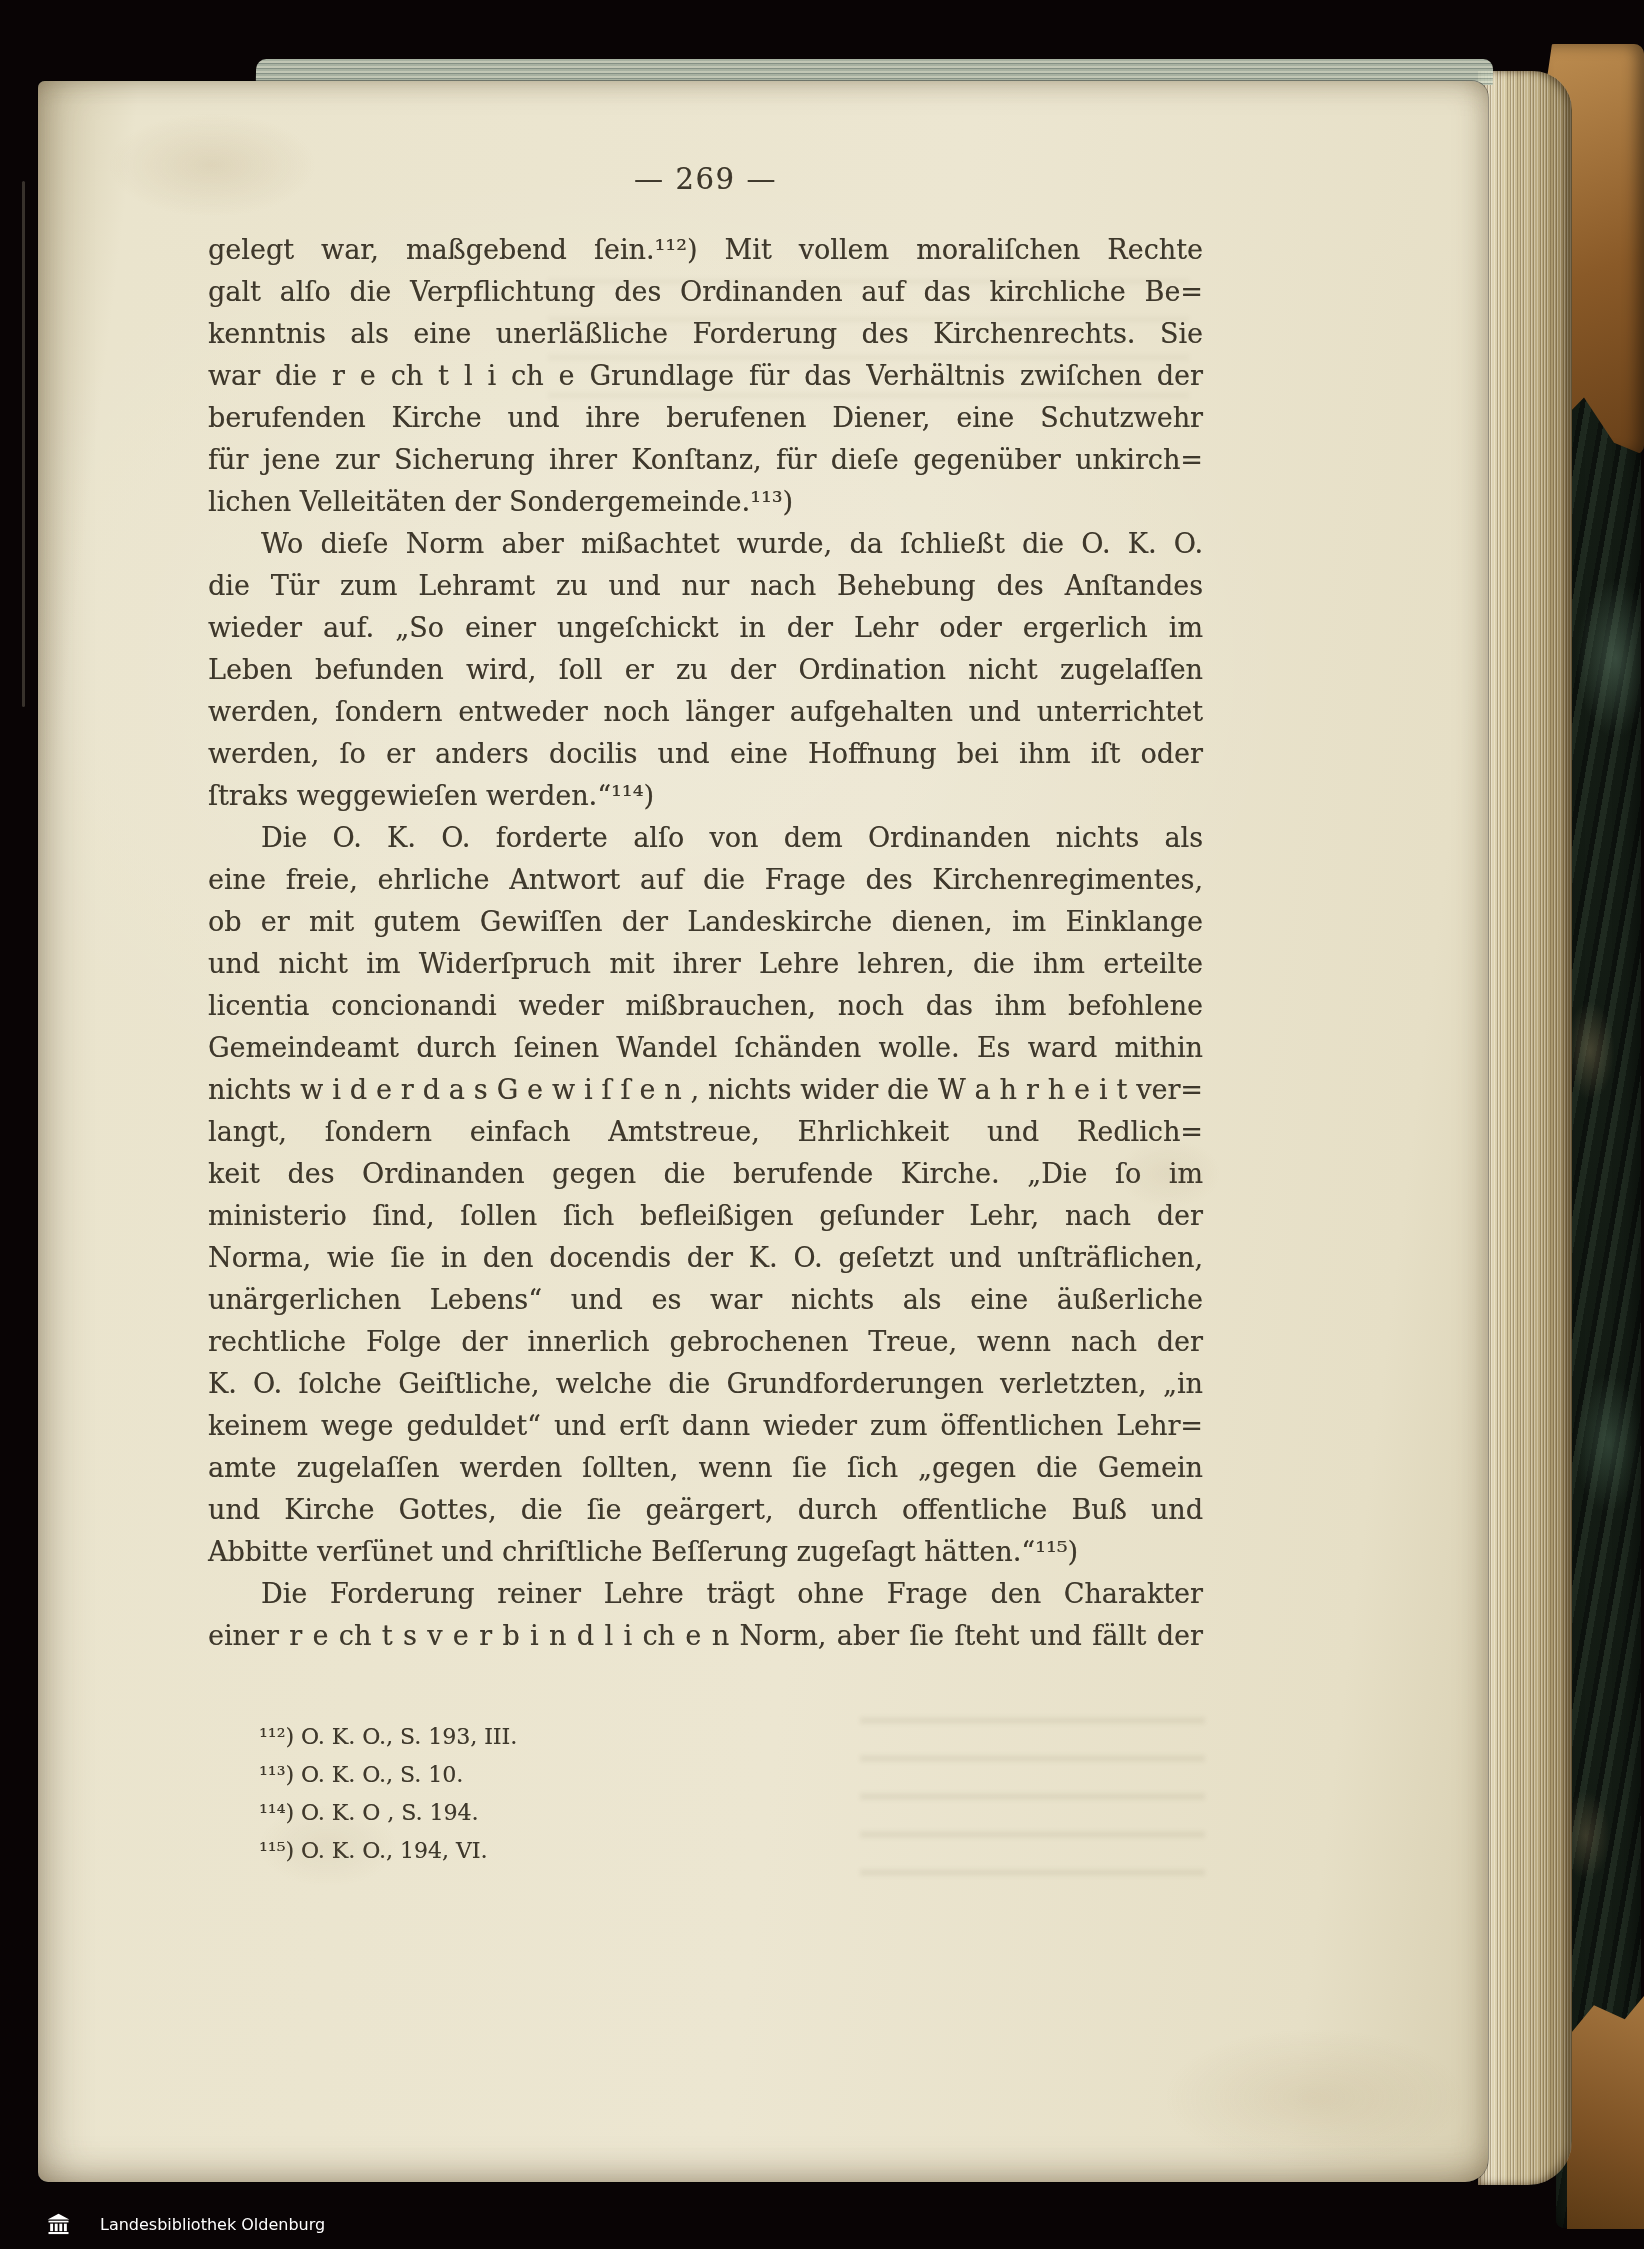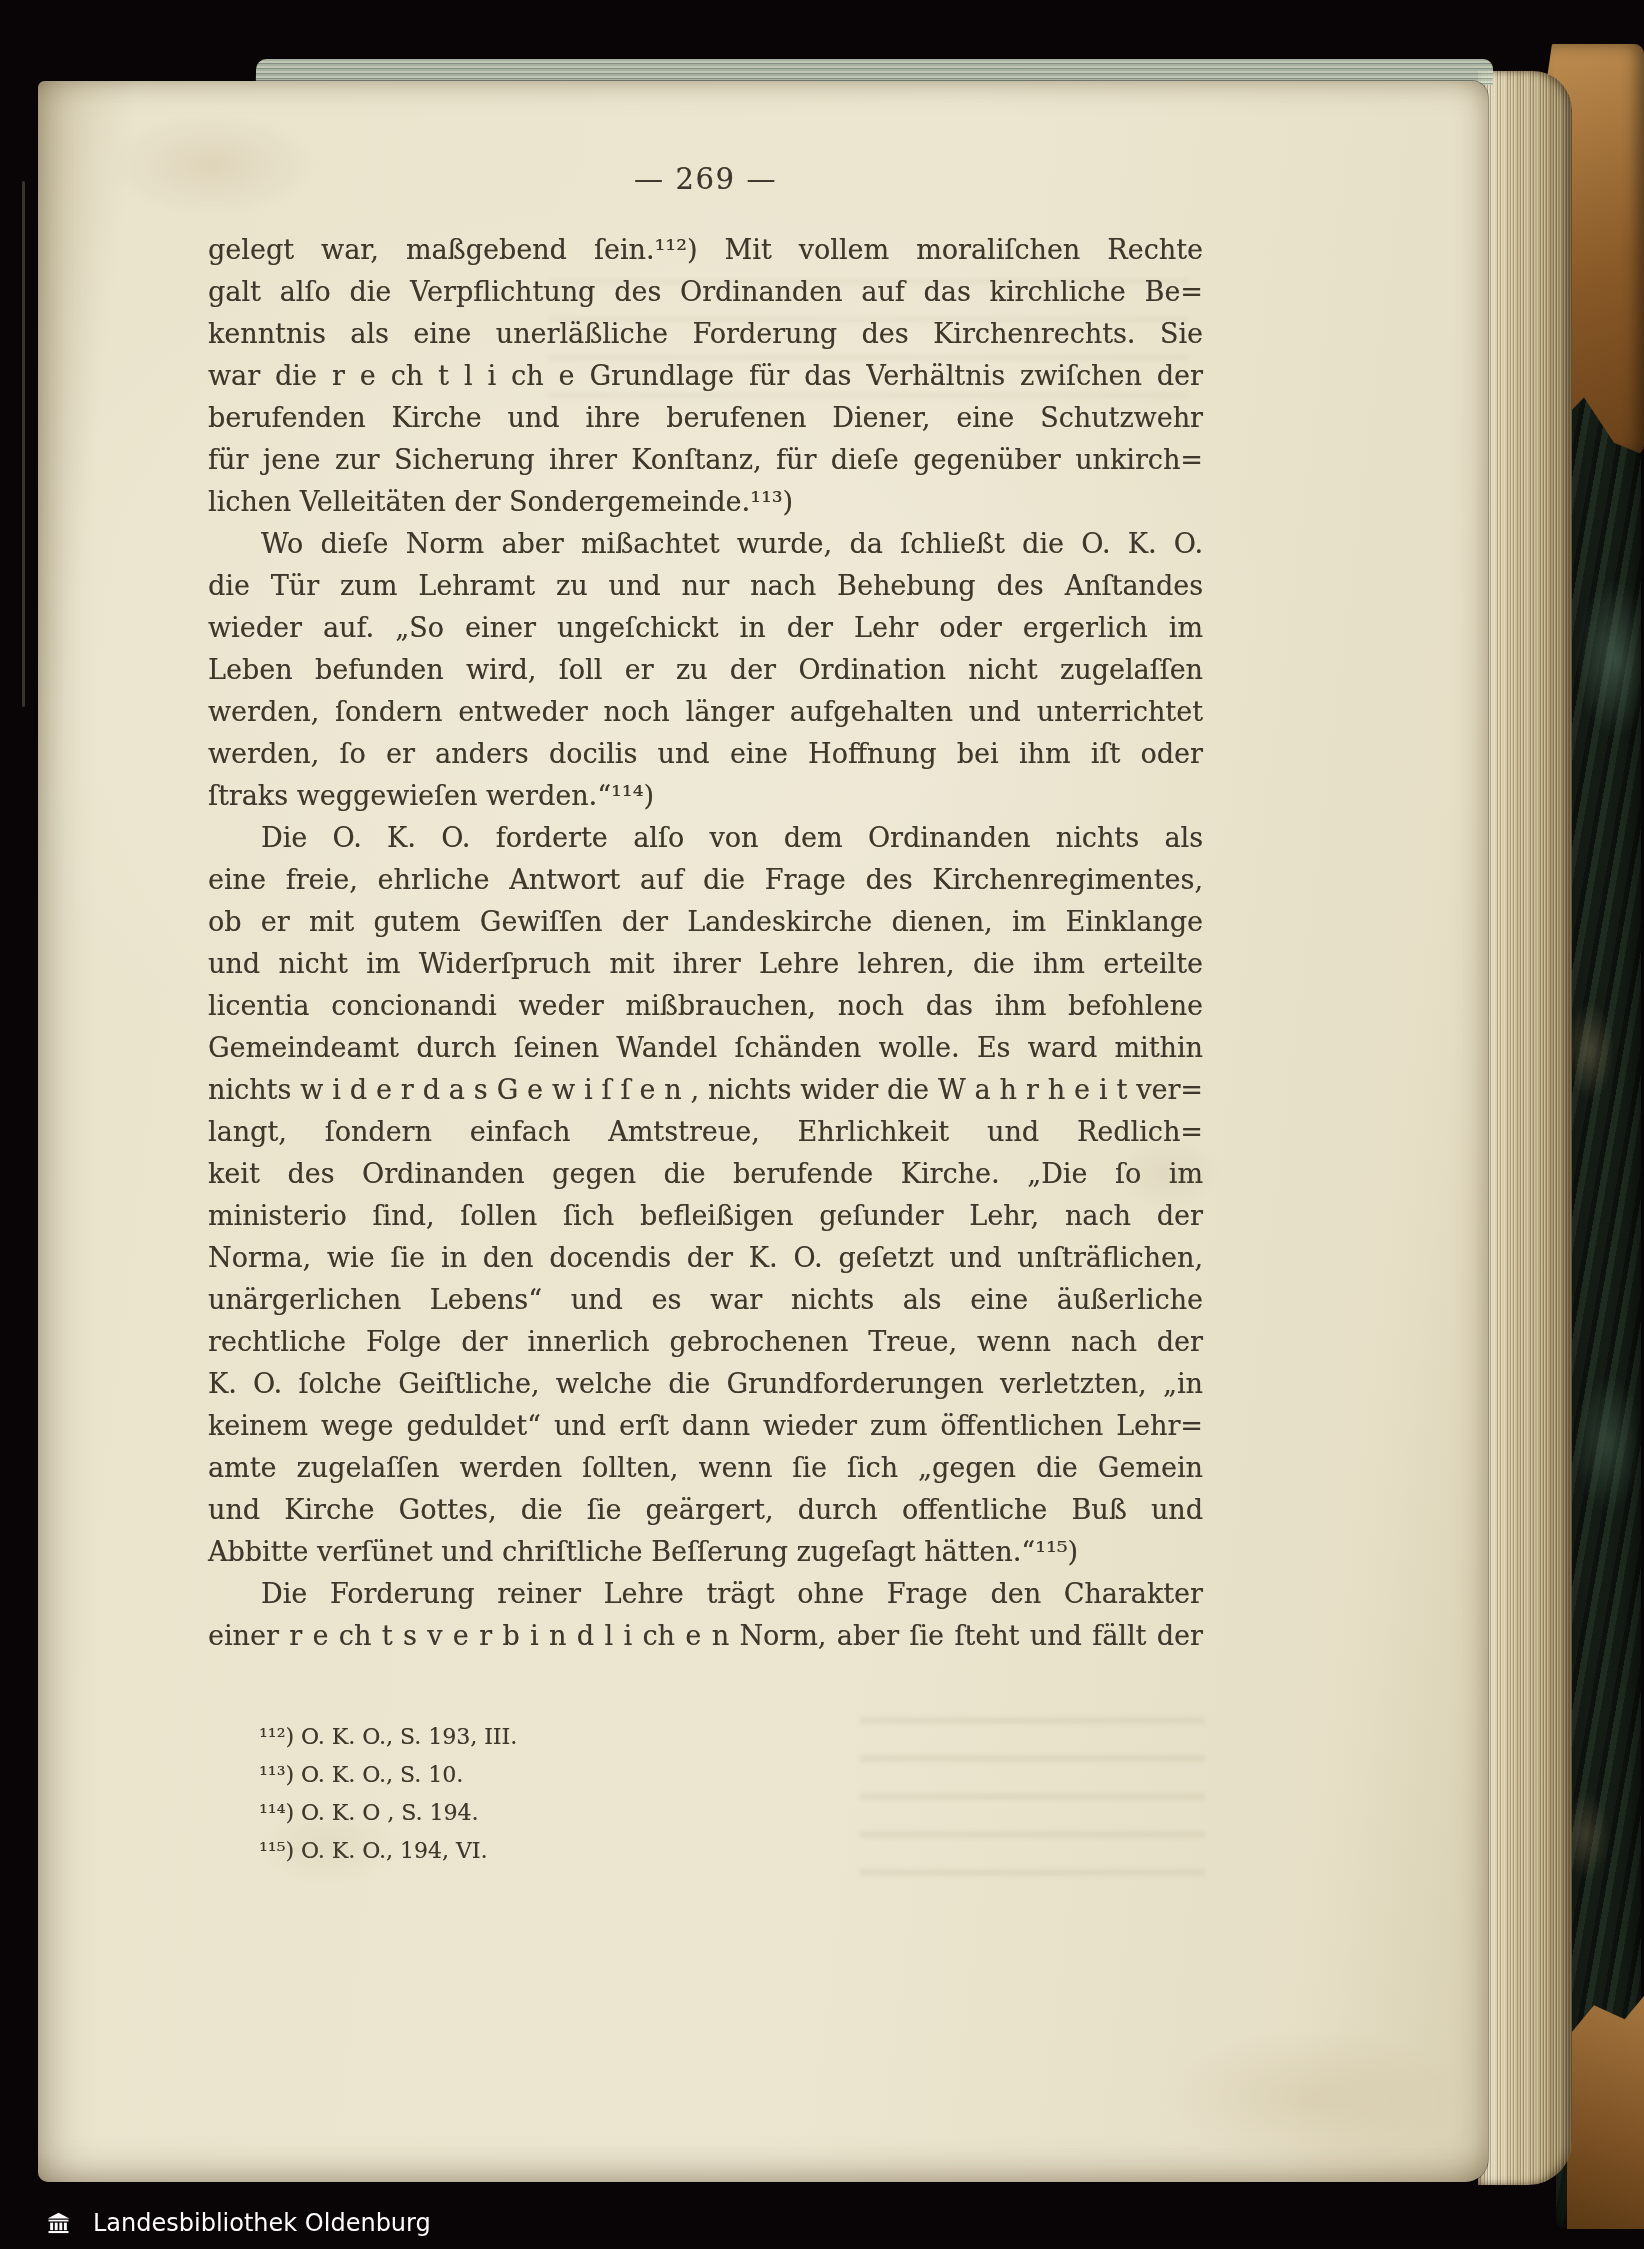--- a/index.html
+++ b/index.html
@@ -123,24 +123,24 @@
   .fnline{
     font-size:22px;
     line-height:38px;
     padding-left:51px;
     text-align:left;
   }
 
   
   .watermark{
     position:absolute;left:46px;bottom:13px;
-    display:flex;align-items:center;gap:22px;
+    display:flex;align-items:center;gap:29px;
     color:#ffffff;
     font-family:"DejaVu Sans", sans-serif;
-    font-size:24px;
+    font-size:16px;
   }
   .watermark svg{display:block;}
 </style>
 </head>
 <body>
 
 <div class="stage">
 
   <div class="cover-edge"></div>
   <div class="leather-top"></div>

